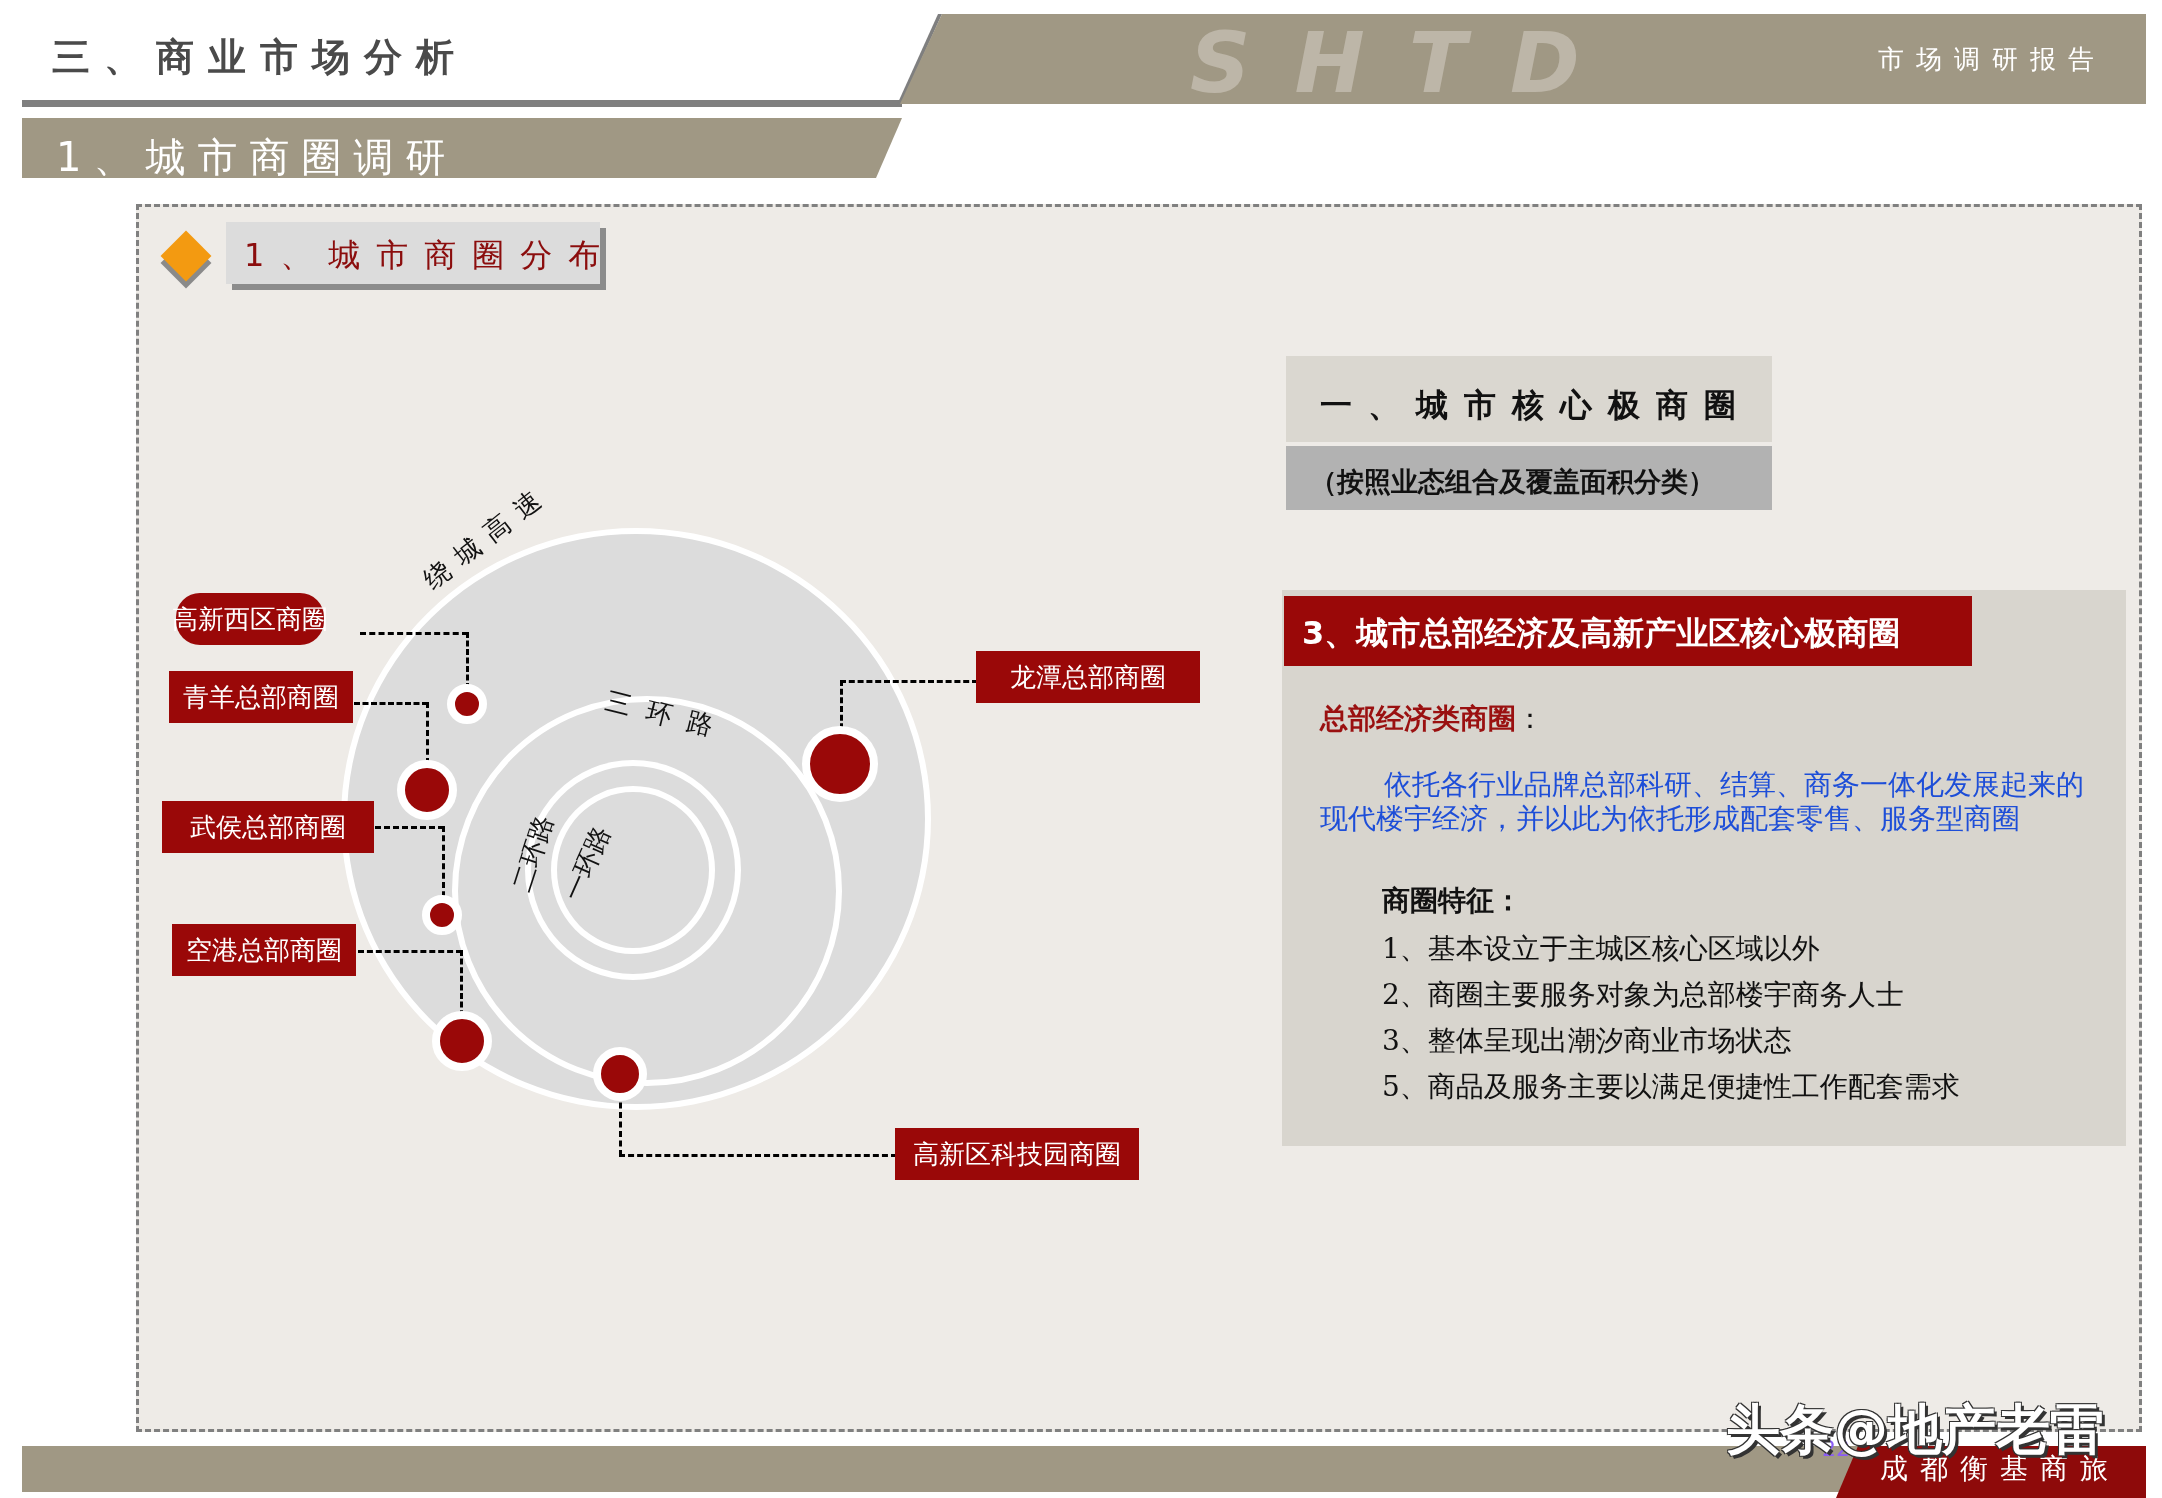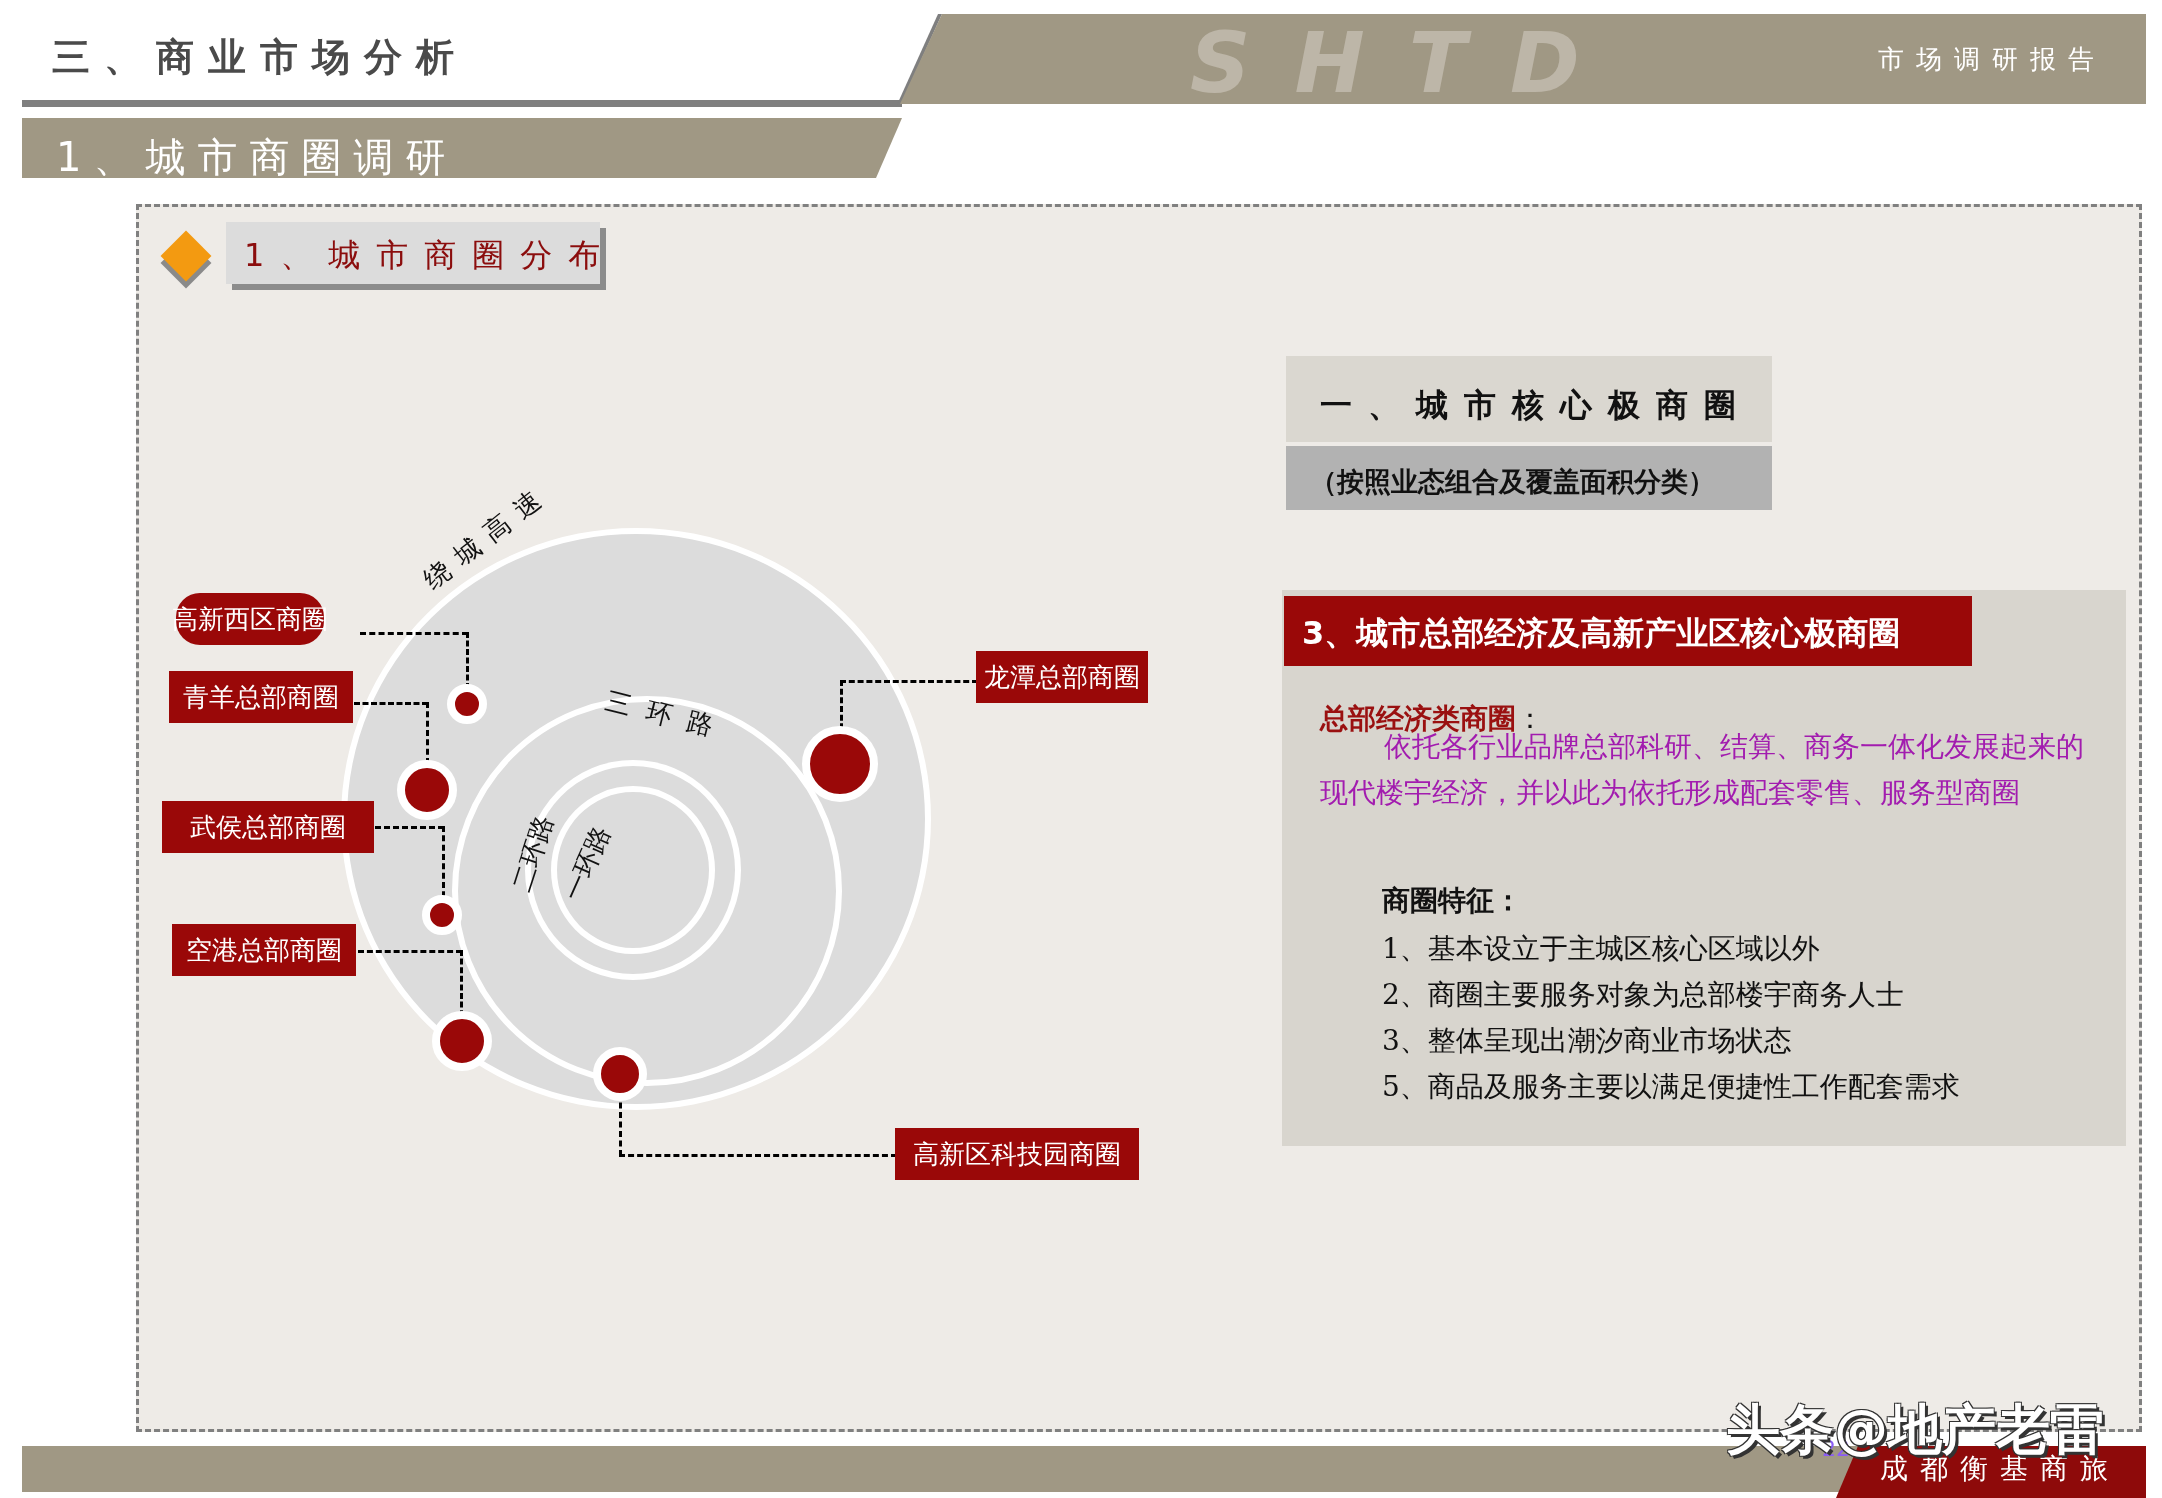--- a/index.html
+++ b/index.html
@@ -35,22 +35,22 @@
   .core-box { left: 1286px; top: 356px; width: 486px; height: 86px; background: #dad7d0; }
   .core-title { left: 1320px; top: 384px; font-size: 32px; font-weight: bold; letter-spacing: 16px; color: #111; }
   .core-sub-box { left: 1286px; top: 446px; width: 486px; height: 64px; background: #b2b2b2; }
   .core-sub { left: 1310px; top: 464px; font-size: 27px; font-weight: bold; color: #111; }
 
   .hq-panel { left: 1282px; top: 590px; width: 844px; height: 556px; background: #d8d5ce; }
   .hq-banner { left: 1284px; top: 596px; width: 688px; height: 70px; background: #9a0808; }
   .hq-banner-text { left: 1302px; top: 612px; font-size: 32px; font-weight: bold; color: #ffffff; }
   .hq-heading { left: 1320px; top: 700px; font-size: 28px; font-weight: bold; color: #9a1010; }
   .hq-heading-colon { color: #111; font-weight: normal; }
-  .hq-para { left: 1320px; top: 724px; width: 776px; font-family: "DejaVu Serif", serif; font-size: 28px;
-             line-height: 46px; color: #a21caf; text-indent: 64px; }
+  .hq-para { left: 1320px; top: 768px; width: 776px; font-family: "DejaVu Serif", serif; font-size: 28px;
+             line-height: 34px; color: #1d4ed8; text-indent: 64px; }
   .feat-heading { left: 1382px; top: 882px; font-size: 28px; font-weight: bold; color: #111; text-align: right; }
   .feat-list { left: 1382px; top: 926px; font-family: "DejaVu Serif", serif; font-size: 28px; line-height: 46px; color: #111; list-style: none; }
 
   
   .ring { position: absolute; border-radius: 50%; }
   .dot { position: absolute; border-radius: 50%; background: #9a0808; border: 8px solid #ffffff; }
   .label { position: absolute; height: 52px; background: #9a0808; color: #ffffff; font-size: 26px;
            display: flex; align-items: center; justify-content: center; white-space: nowrap; }
   .dash-h { position: absolute; height: 0; border-top: 3px dashed #000; }
   .dash-v { position: absolute; width: 0; border-left: 3px dashed #000; }
@@ -111,21 +111,21 @@
   <div class="dot" style="left:397px;top:760px;width:60px;height:60px;"></div>
   <div class="dot" style="left:422px;top:895px;width:40px;height:40px;"></div>
   <div class="dot" style="left:432px;top:1011px;width:60px;height:60px;"></div>
   <div class="dot" style="left:593px;top:1047px;width:54px;height:54px;"></div>
   <div class="dot" style="left:802px;top:726px;width:76px;height:76px;"></div>
 
   <div class="label" style="left:176px;top:593px;width:148px;border-radius:24px;">高新西区商圈</div>
   <div class="label" style="left:169px;top:671px;width:184px;">青羊总部商圈</div>
   <div class="label" style="left:162px;top:801px;width:212px;">武侯总部商圈</div>
   <div class="label" style="left:172px;top:924px;width:184px;">空港总部商圈</div>
-  <div class="label" style="left:976px;top:651px;width:172px;">龙潭总部商圈</div>
+  <div class="label" style="left:976px;top:651px;width:224px;">龙潭总部商圈</div>
   <div class="label" style="left:895px;top:1128px;width:244px;">高新区科技园商圈</div>
 </div>
 
 <div class="abs core-box"></div>
 <div class="abs core-title">一、城市核心极商圈</div>
 <div class="abs core-sub-box"></div>
 <div class="abs core-sub">（按照业态组合及覆盖面积分类）</div>
 
 <div class="abs hq-panel"></div>
 <div class="abs hq-banner"></div>

